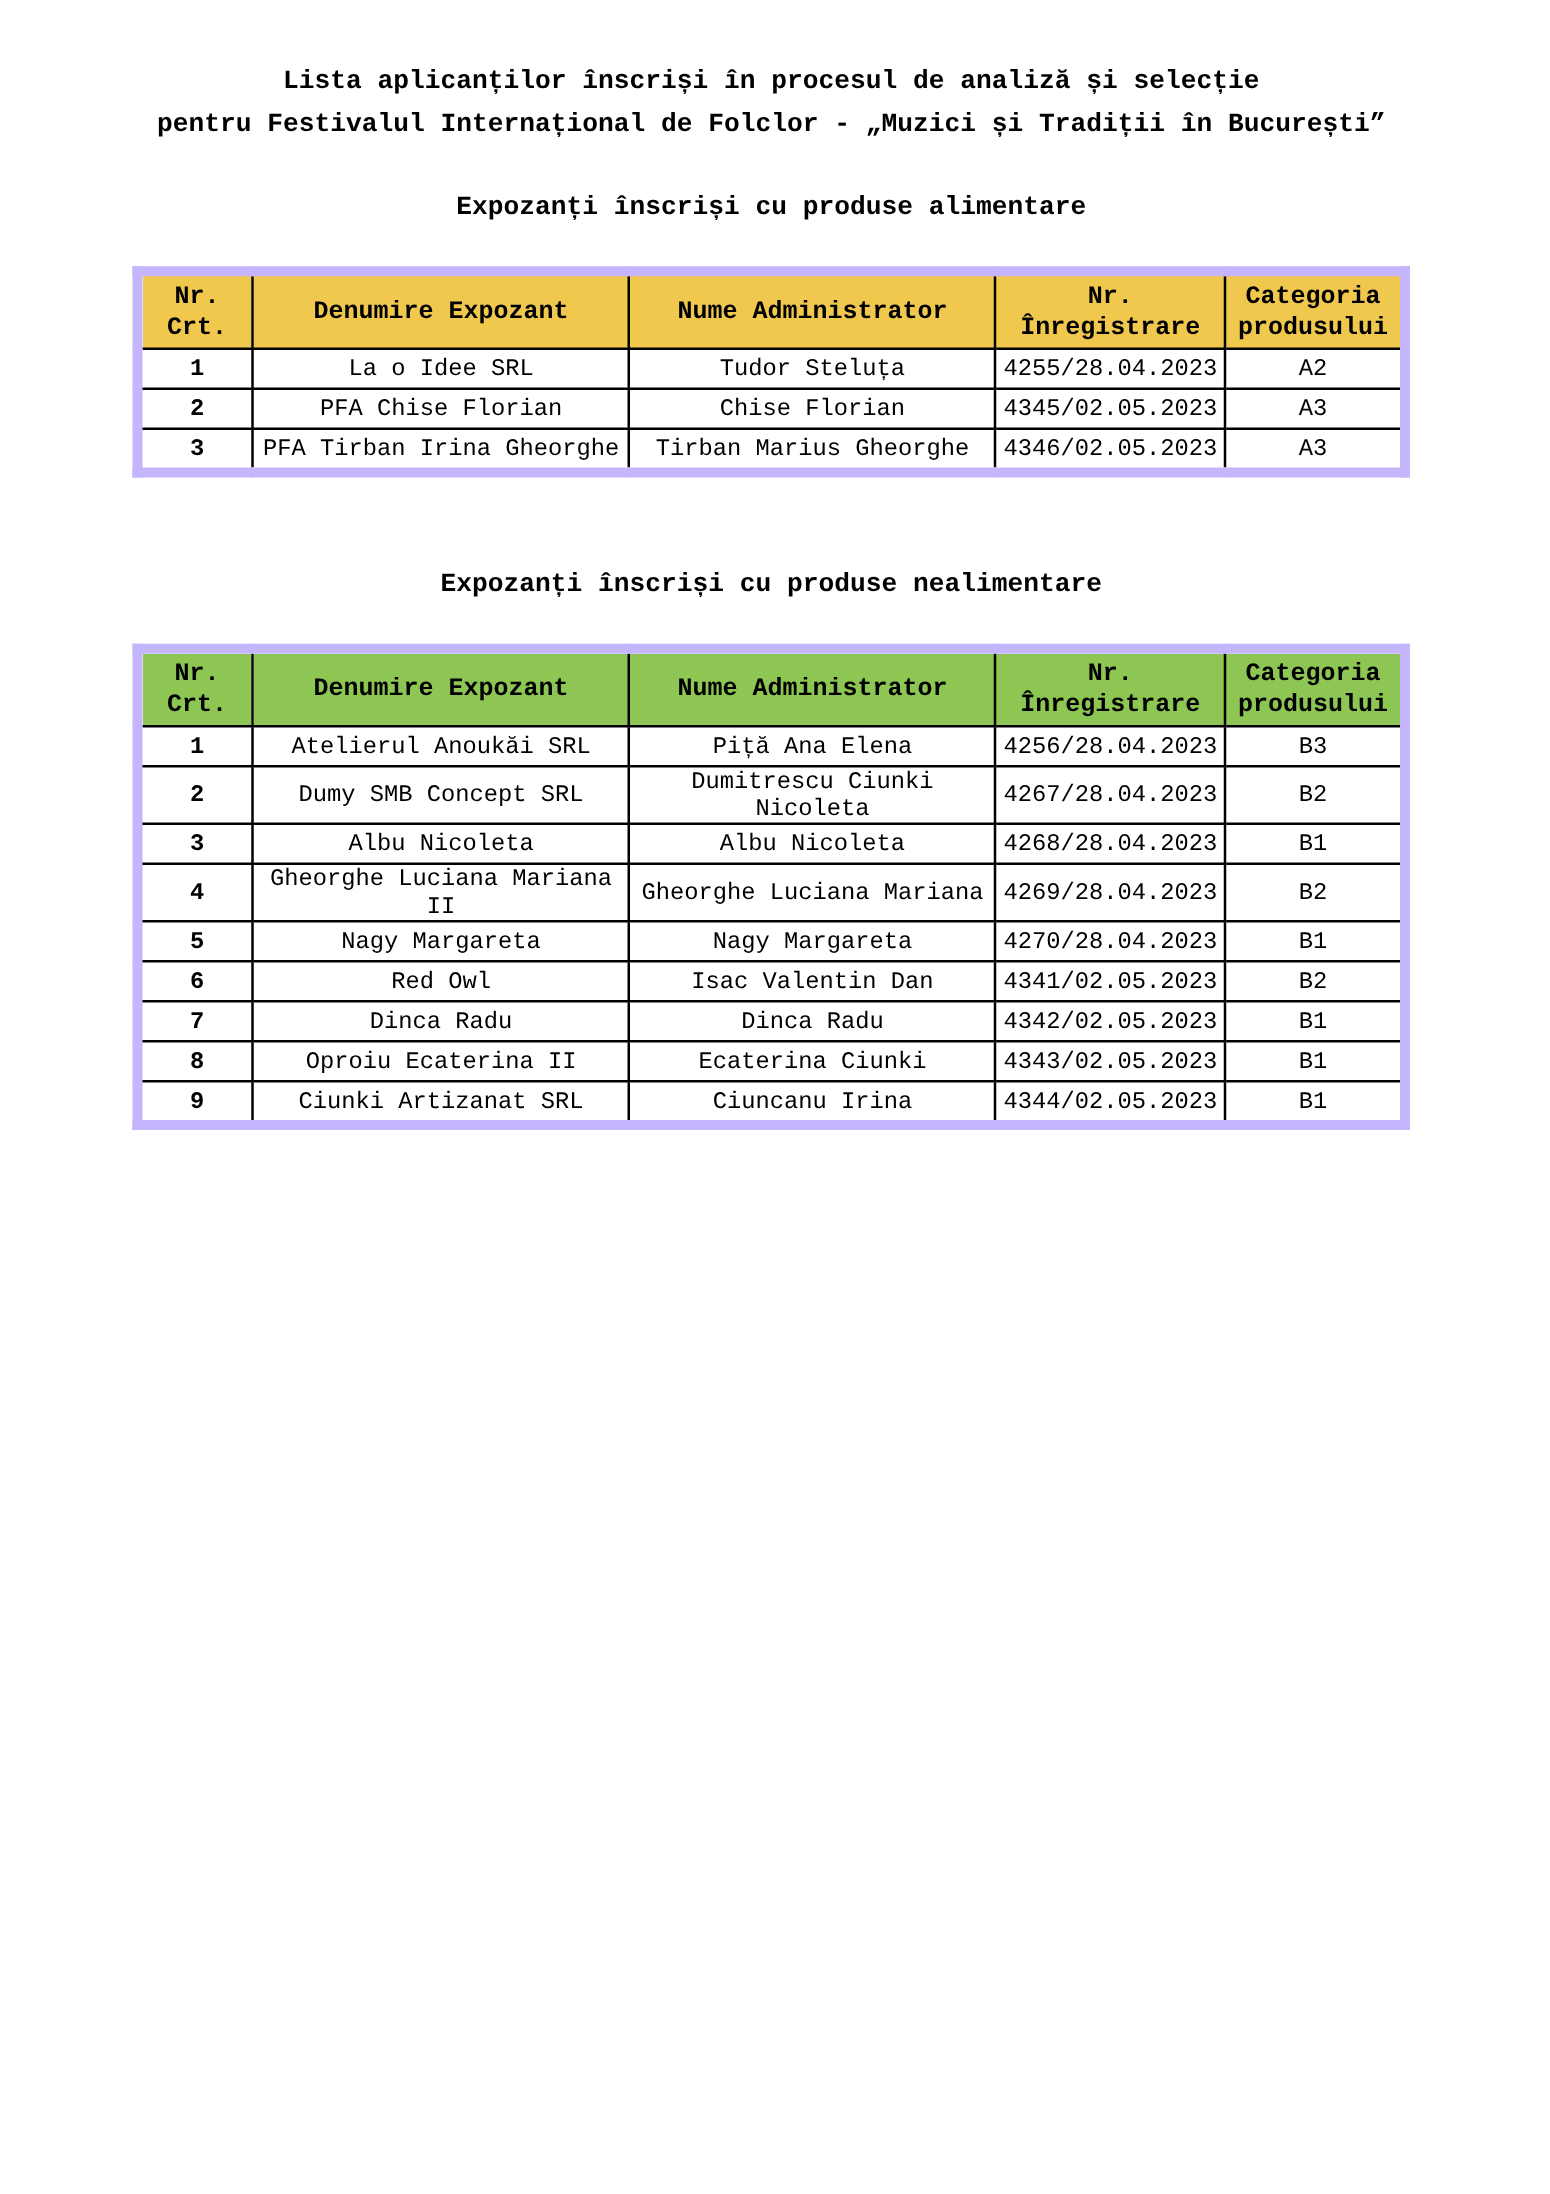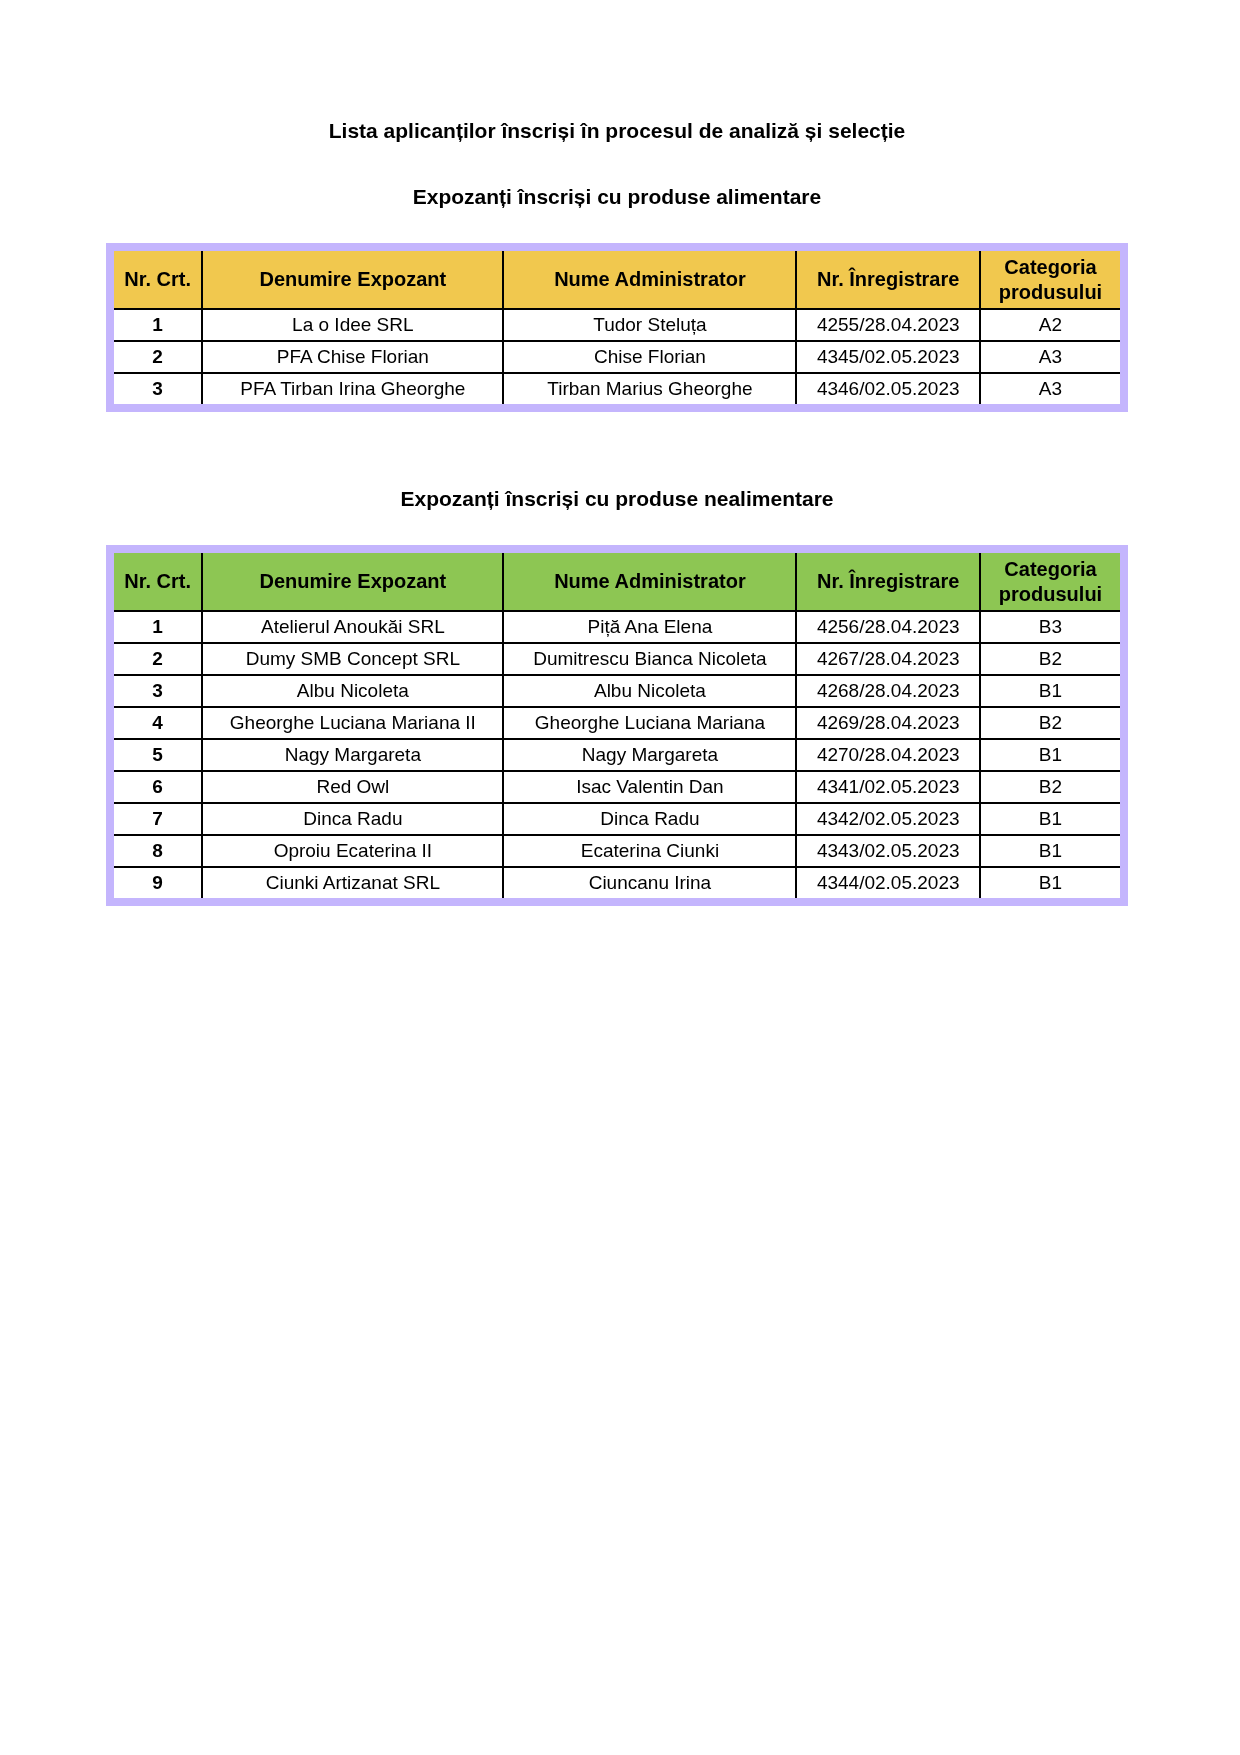--- a/index.html
+++ b/index.html
@@ -7,21 +7,22 @@
     width: 1240px;
     height: 1755px;
     background: #ffffff;
     color: #000000;
     font-family: "Liberation Sans", "DejaVu Sans", sans-serif;
     overflow: hidden;
   }
   .content {
     margin-left: 106px;
     width: 1022px;
-    padding-top: 113px;
+    padding-top: 48px;
+    font-family: Liberation Mono, monospace;
   }
   .doc-title {
     text-align: center;
     font-weight: bold;
     font-size: 21px;
     line-height: 35px;
   }
   .section:nth-child(1) { margin-top: 36px; }
   .section:nth-child(2) { margin-top: 74px; }
   .section-heading {
@@ -61,20 +62,21 @@
   col.c2 { width: 28.9%; }
   col.c3 { width: 18.1%; }
   col.c4 { width: 14.2%; }
 </style>
 </head>
 <body>
 
 <div class="content">
   <div class="doc-title">
     <div>Lista aplicanților înscriși în procesul de analiză și selecție</div>
+    <div>pentru Festivalul Internațional de Folclor - „Muzici și Tradiții în București”</div>
   </div>
   <div id="sections">
       <div class="section">
         <div class="section-heading">Expozanți înscriși cu produse alimentare</div>
         <table>
           <colgroup>
             <col class="c0">
             <col class="c1">
             <col class="c2">
             <col class="c3">
@@ -137,21 +139,21 @@
             <tr>
               <td class="nr">1</td>
               <td>Atelierul Anoukăi SRL</td>
               <td>Piță Ana Elena</td>
               <td>4256/28.04.2023</td>
               <td>B3</td>
             </tr>
             <tr>
               <td class="nr">2</td>
               <td>Dumy SMB Concept SRL</td>
-              <td>Dumitrescu Bianca Nicoleta</td>
+              <td>Dumitrescu Ciunki Nicoleta</td>
               <td>4267/28.04.2023</td>
               <td>B2</td>
             </tr>
             <tr>
               <td class="nr">3</td>
               <td>Albu Nicoleta</td>
               <td>Albu Nicoleta</td>
               <td>4268/28.04.2023</td>
               <td>B1</td>
             </tr>

